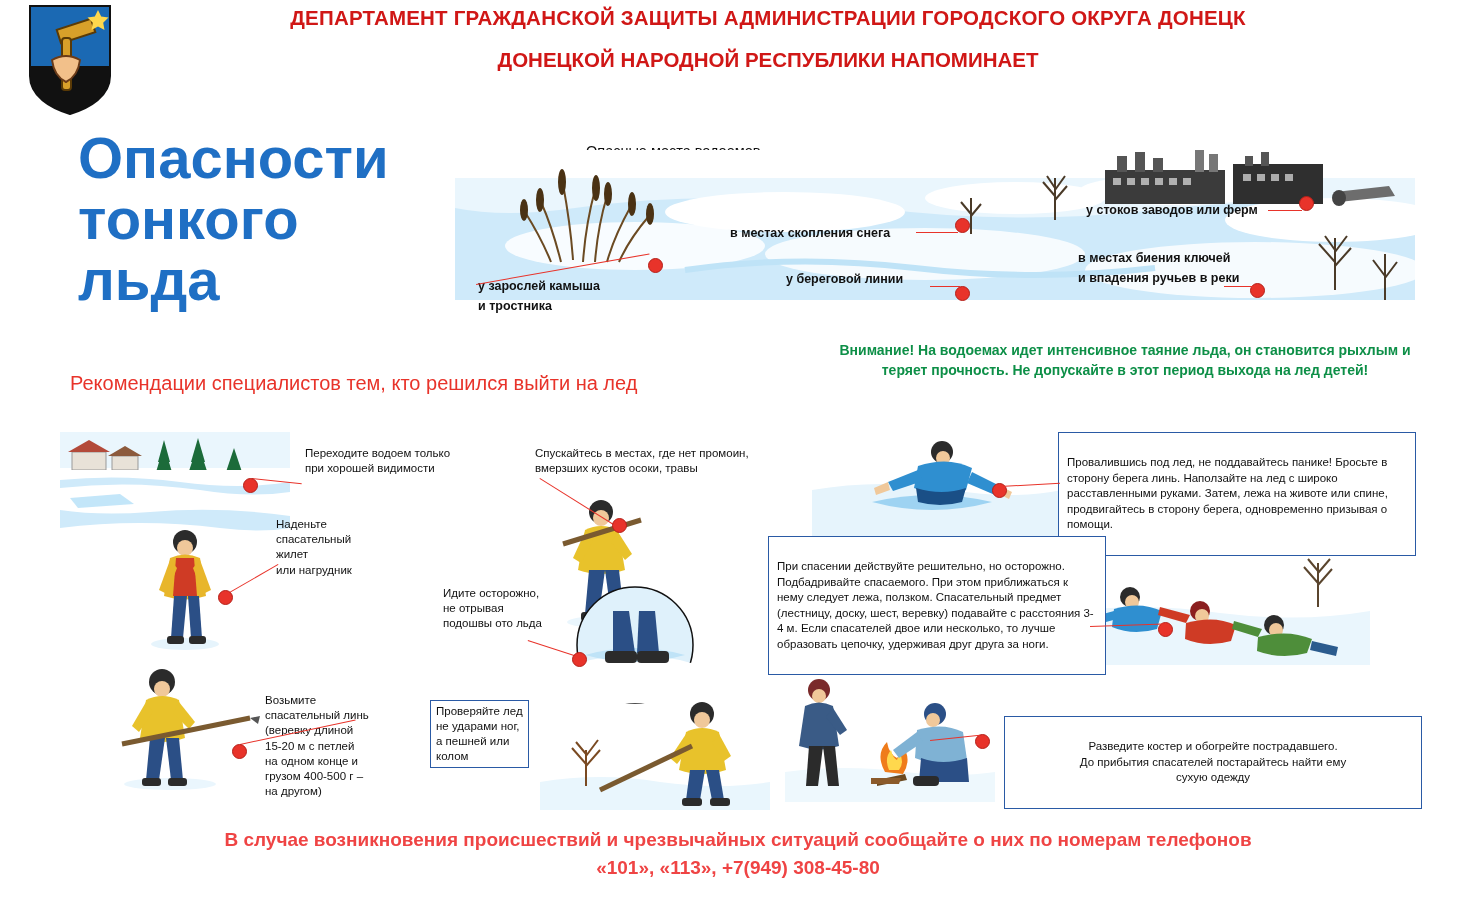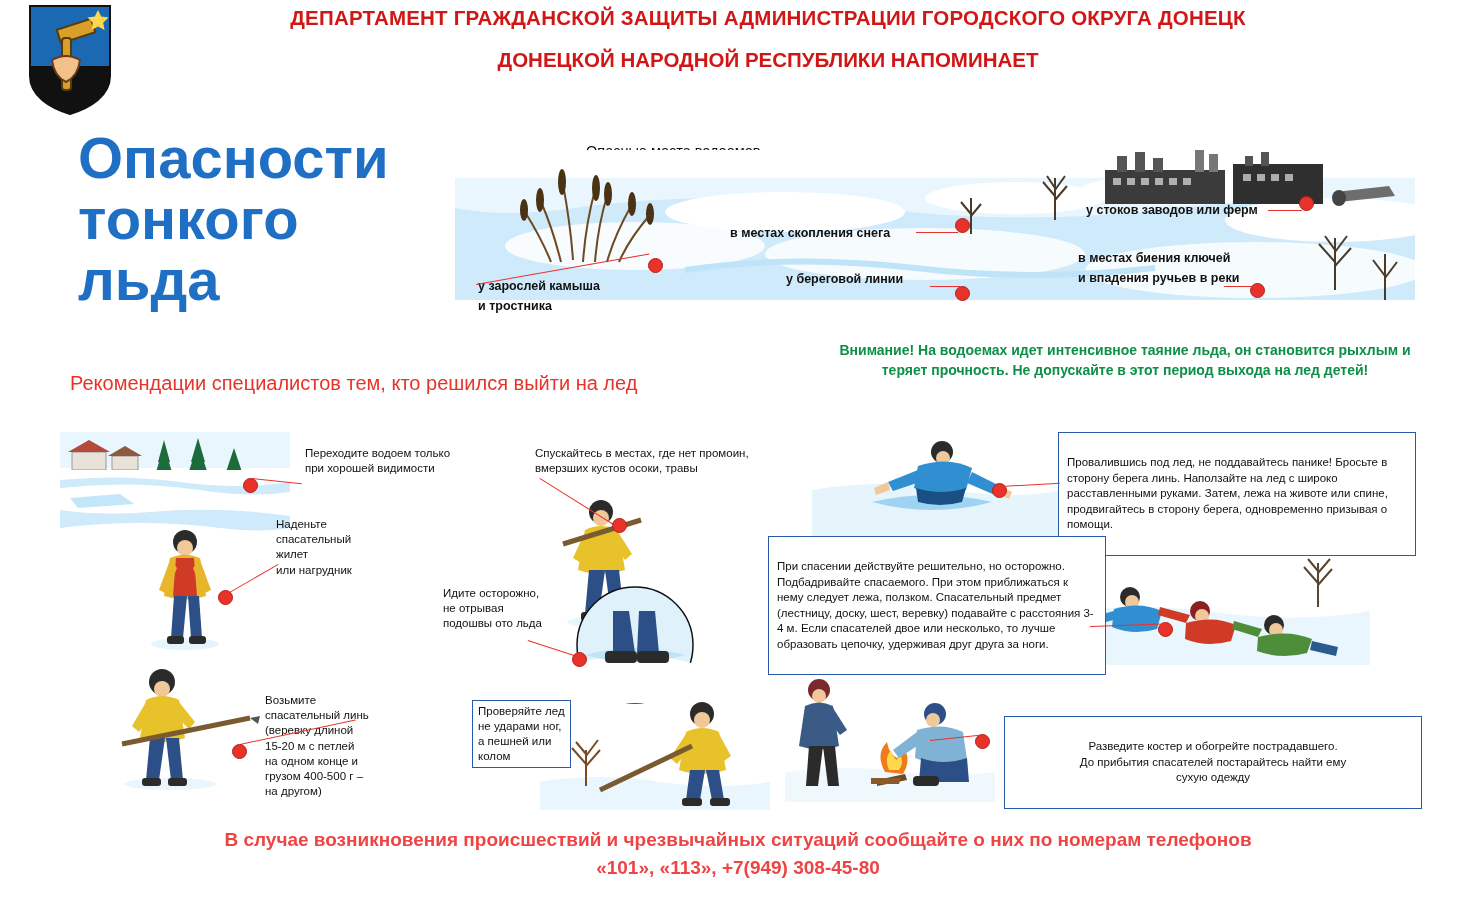--- a/index.html
+++ b/index.html
@@ -350,21 +350,21 @@
 вмерзших кустов осоки, травы</div>
   <div class="lead" style="left:540px;top:478px;width:86px;transform:rotate(32deg);"></div>
   <div class="dot" style="left:612px;top:518px;"></div>
 
   <div class="tipplain" style="left:443px;top:586px;white-space:pre;">Идите осторожно,
 не отрывая
 подошвы ото льда</div>
   <div class="lead" style="left:528px;top:640px;width:60px;transform:rotate(18deg);"></div>
   <div class="dot" style="left:572px;top:652px;"></div>
 
-  <div class="tipbox" style="left:430px;top:700px;white-space:pre;margin-left:42px;">Проверяйте лед
+  <div class="tipbox" style="left:430px;top:700px;white-space:pre;">Проверяйте лед
 не ударами ног,
 а пешней или
 колом</div>
 
   <div class="ill" style="left:812px;top:432px;">
     <svg width="250" height="110" viewBox="0 0 250 110">
       <rect x="0" y="52" width="250" height="58" fill="#ffffff"></rect>
       <path d="M0 58 Q70 46 140 58 Q200 68 250 58 L250 110 L0 110 Z" fill="#e6f4fc"></path>
       <path d="M60 70 q60 -14 120 0 q-60 16 -120 0 z" fill="#9ed3f2"></path>
 

